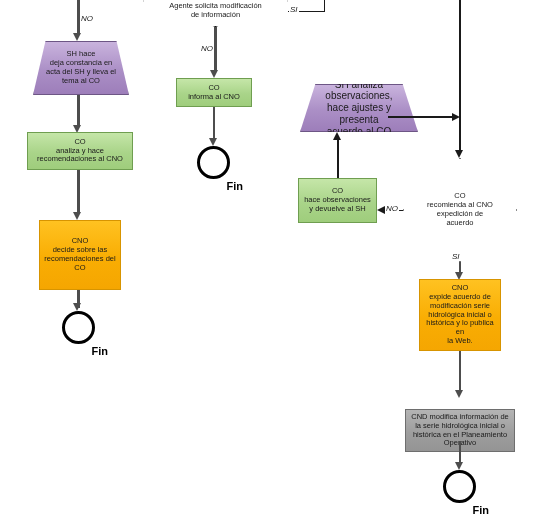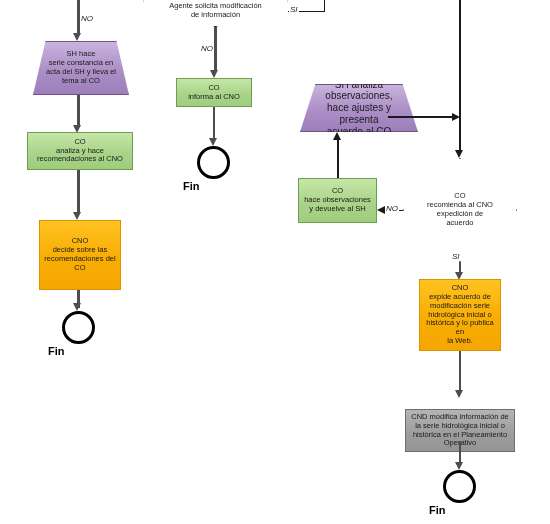--- a/index.html
+++ b/index.html
@@ -81,21 +81,21 @@
     position: absolute;
     border: 3px solid #000000;
     border-radius: 50%;
     background: #ffffff;
     box-sizing: border-box;
   }
   .fin-label {
     position: absolute;
     font-weight: bold;
     color: #000000;
-    text-align: left;
+    text-align: right;
   }
   
   .vline {
     position: absolute;
     background: #4d4d4d;
   }
   .hline {
     position: absolute;
     background: #4d4d4d;
   }
@@ -141,21 +141,21 @@
 </head>
 <body>
 
 <div id="canvas">
 
   <div class="vline" style="left:77px; top:0px; width:2.5px; height:33px;"></div>
   <div class="arrow-down" style="left:73px; top:33px;"></div>
   <div class="edge-label" style="left:80px; top:14px; font-size:8px;">NO</div>
 
   <div class="node trap" style="left:33px; top:41px; width:96px; height:54px; font-size:7.5px;">SH hace
-serie constancia en
+deja constancia en
 acta del SH y lleva el
 tema al CO</div>
 
   <div class="vline" style="left:77px; top:95px; width:2.5px; height:30px;"></div>
   <div class="arrow-down" style="left:73px; top:125px;"></div>
 
   <div class="node proc green" style="left:27px; top:132px; width:106px; height:38px; font-size:7.5px;">CO
 analiza y hace
 recomendaciones al CNO</div>
 

